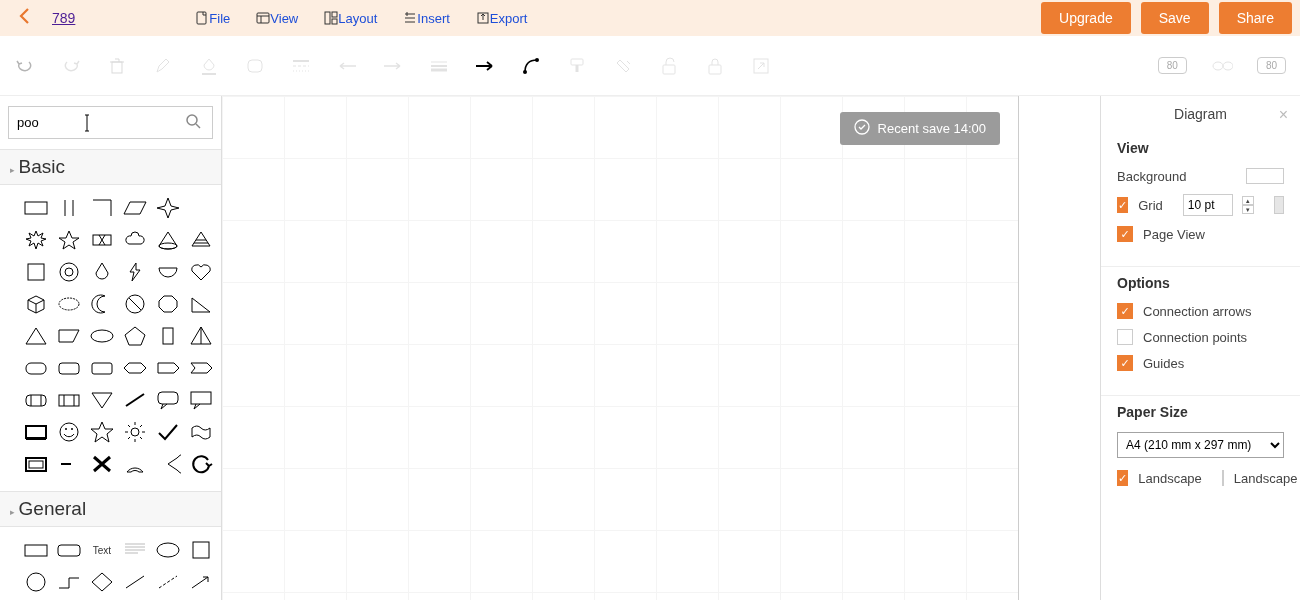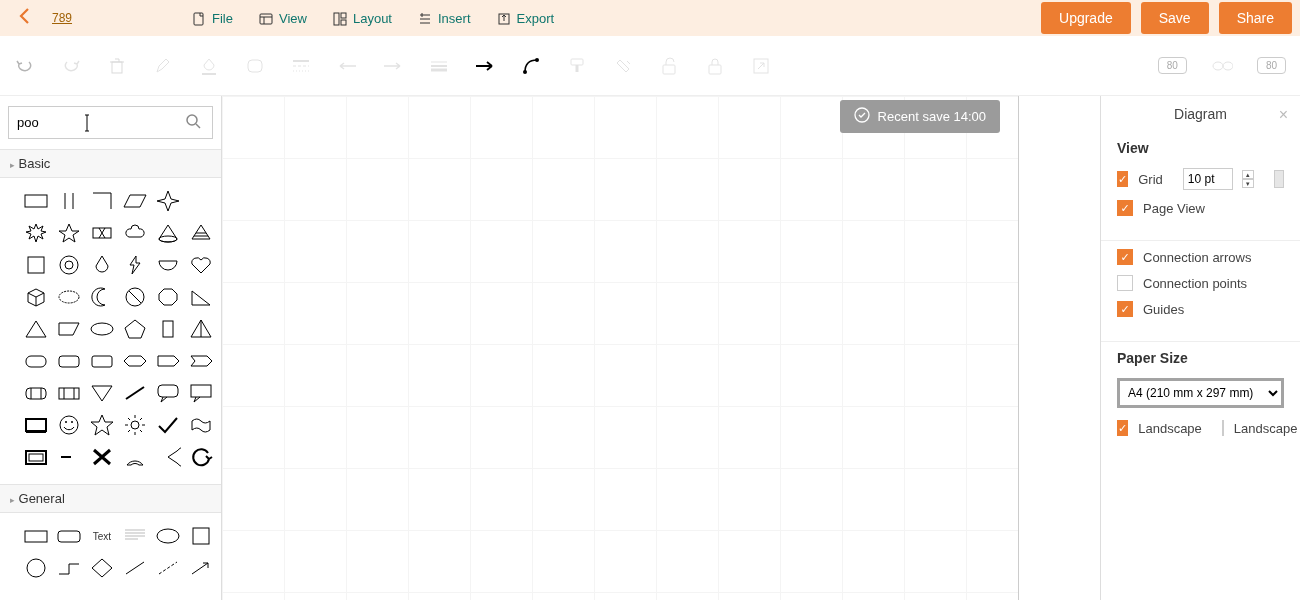--- a/index.html
+++ b/index.html
@@ -1,72 +1,72 @@
 <!DOCTYPE html>
 <html><head>
 <meta charset="utf-8">
 <style>
   * { box-sizing: border-box; margin: 0; padding: 0; }
   body { font-family: -apple-system, "Segoe UI", Arial, sans-serif; font-size: 13px; color: #333; width: 1300px; height: 600px; overflow: hidden; background: #fff; }
   
   
   .header { height: 36px; background: #fdeee1; display: flex; align-items: center; padding: 0 8px; }
   .back-chevron { color: #e8772e; font-size: 20px; font-weight: 300; padding: 0 10px; cursor: pointer; }
-  .doc-title { color: #a16207; font-size: 12px; margin-right: 120px; margin-left: 10px; text-decoration: underline; }
+  .doc-title { color: #4c1d95; font-size: 14px; margin-right: 120px; margin-left: 10px; text-decoration: underline; }
   .menu-items { display: flex; gap: 26px; }
-  .menu-item { display: flex; align-items: flex-end; gap: 6px; color: #0f766e; cursor: pointer; }
+  .menu-item { display: flex; align-items: center; color: #1d4ed8; cursor: pointer; }
   .menu-item .mi-icon { width: 14px; height: 14px; display:inline-flex; align-items:center; justify-content:center; }
   .header-spacer { flex: 1; }
   .btn { background: #ed7d31; color: #fff; border: none; padding: 8px 18px; border-radius: 3px; font-size: 14px; cursor: pointer; margin-left: 10px; }
   
   
   .toolbar { height: 60px; display: flex; align-items: center; padding: 0 14px; gap: 24px; border-bottom: 1px solid #eee; }
   .tb-btn { width: 22px; height: 22px; cursor: pointer; opacity: .55; display:flex; align-items:center; justify-content:center; }
   .tb-active { opacity: 1; color:#000; }
   .tb-pill { border:1px solid #ccc; border-radius:4px; padding:2px 8px; font-size:10px; color:#aaa; }
   
   
   .main { display: flex; height: calc(600px - 36px - 60px); }
   
   
   .left { width: 222px; border-right: 1px solid #ddd; display:flex; flex-direction:column; }
   .search-wrap { padding: 10px 8px; position:relative; display:flex; align-items:center; }
   .search { width: 100%; border:1px solid #ccc; padding: 8px 30px 8px 8px; font-size:13px; }
   .search-icon { position: relative; margin-left:-28px; color:#888; }
   .cursor-icon { position:absolute; left:82px; top:18px; pointer-events:none; }
   .shapes-area { flex:1; overflow-y:scroll; }
-  .cat-head { background:#f7f7f7; padding:6px 10px; font-size:13px; border-top:1px solid #e4e4e4; border-bottom:1px solid #e4e4e4; }
+  .cat-head { background:#f7f7f7; padding:6px 10px; font-size:19px; border-top:1px solid #e4e4e4; border-bottom:1px solid #e4e4e4; }
   .cat-head::before { content:"▸"; font-size:9px; margin-right:4px; color:#999; }
   .shape-grid { display:grid; grid-template-columns: repeat(6, 1fr); gap:6px; padding:10px 6px 14px 22px; }
   .shape { height:26px; display:flex; align-items:center; justify-content:center; cursor:grab; }
   .shape svg { width:26px; height:24px; }
   .shape-grid-g { grid-template-columns: repeat(6, 1fr); }
   .gshape-text { font-size:10px; }
   
   
   .center { flex:1; position:relative; background: repeating-linear-gradient(to right, #f4f4f4 0, #f4f4f4 1px, transparent 1px, transparent 62px), repeating-linear-gradient(to bottom, #f4f4f4 0, #f4f4f4 1px, transparent 1px, transparent 62px); }
   .paper-edge { position:absolute; right:0; top:0; bottom:0; width:82px; background:#fff; border-left:1px solid #ccc; }
-  .toast { position:absolute; top:4px; right:100px; background:#9b9b9b; color:#fff; padding:7px 14px; border-radius:3px; display:flex; align-items:center; gap:8px; font-size:13px; }
+  .toast { position:absolute; top:16px; right:100px; background:#9b9b9b; color:#fff; padding:7px 14px; border-radius:3px; display:flex; align-items:center; gap:8px; font-size:13px; }
   
   
   .right { width: 200px; border-left:1px solid #ddd; padding: 0; overflow-y:auto; }
   .panel-head { text-align:center; padding:10px 8px; position:relative; font-size:14px; color:#444; }
   .panel-close { position:absolute; right:12px; top:10px; color:#bbb; cursor:pointer; font-size:16px; }
   .panel-sec { padding: 8px 16px 14px 16px; }
   .panel-sec + .panel-sec { border-top:1px solid #eee; }
   .panel-sec h4 { font-size:14px; font-weight:600; margin-bottom:12px; color:#333; }
   .row { display:flex; align-items:center; gap:10px; margin-bottom:10px; font-size:13px; color:#444; }
   .swatch { width:38px; height:16px; border:1px solid #ccc; margin-left:auto; }
   .chk { width:16px; height:16px; background:#ed7d31; display:inline-flex; align-items:center; justify-content:center; color:#fff; font-size:11px; border:1px solid #ed7d31; }
   .chk.empty { background:#fff; border:1px solid #ccc; }
   .numbox { width:50px; border:1px solid #ccc; padding:3px 4px; font-size:12px; }
   .spin { display:inline-flex; flex-direction:column; margin-left:-1px; }
   .spin span { width:12px; height:9px; border:1px solid #ccc; font-size:7px; text-align:center; line-height:7px; cursor:pointer; }
   .color-mini { width:44px; height:18px; background:#e6e6e6; border:1px solid #ccc; margin-left:10px; }
-  select { width:100%; border:3px solid #a3a3a3; padding:4px; font-size:12px; background:#fff; }
+  select { width:100%; border:1px solid #a3a3a3; padding:4px; font-size:12px; background:#fff; }
   
   ::-webkit-scrollbar { width:10px; }
   ::-webkit-scrollbar-thumb { background:#c7c7c7; border-radius:5px; }
   ::-webkit-scrollbar-track { background:#f1f1f1; }
 </style>
 </head>
 <body>
 
 <div class="header">
   <div class="back-chevron">
@@ -623,36 +623,41 @@
 
   <div class="right">
     <div class="panel-head">
       <span>Diagram</span>
       <span class="panel-close">×</span>
     </div>
 
     <div class="panel-sec">
       <h4>View</h4>
       <div class="row">
+        <span>Background</span>
+        <span class="swatch"></span>
+      </div>
+      <div class="row">
         <span class="chk">✓</span>
         <span>Grid</span>
         <input class="numbox" style="margin-left: 10px;" value="10 pt">
         <span class="spin">
             <span>▴</span>
             <span>▾</span>
           </span>
         <span class="color-mini"></span>
       </div>
       <div class="row">
         <span class="chk">✓</span>
         <span>Page View</span>
       </div>
     </div>
 
     <div class="panel-sec">
+      <h4>Options</h4>
       <div class="row">
         <span class="chk">✓</span>
         <span>Connection arrows</span>
       </div>
       <div class="row">
         <span class="chk empty"></span>
         <span>Connection points</span>
       </div>
       <div class="row">
         <span class="chk">✓</span>

